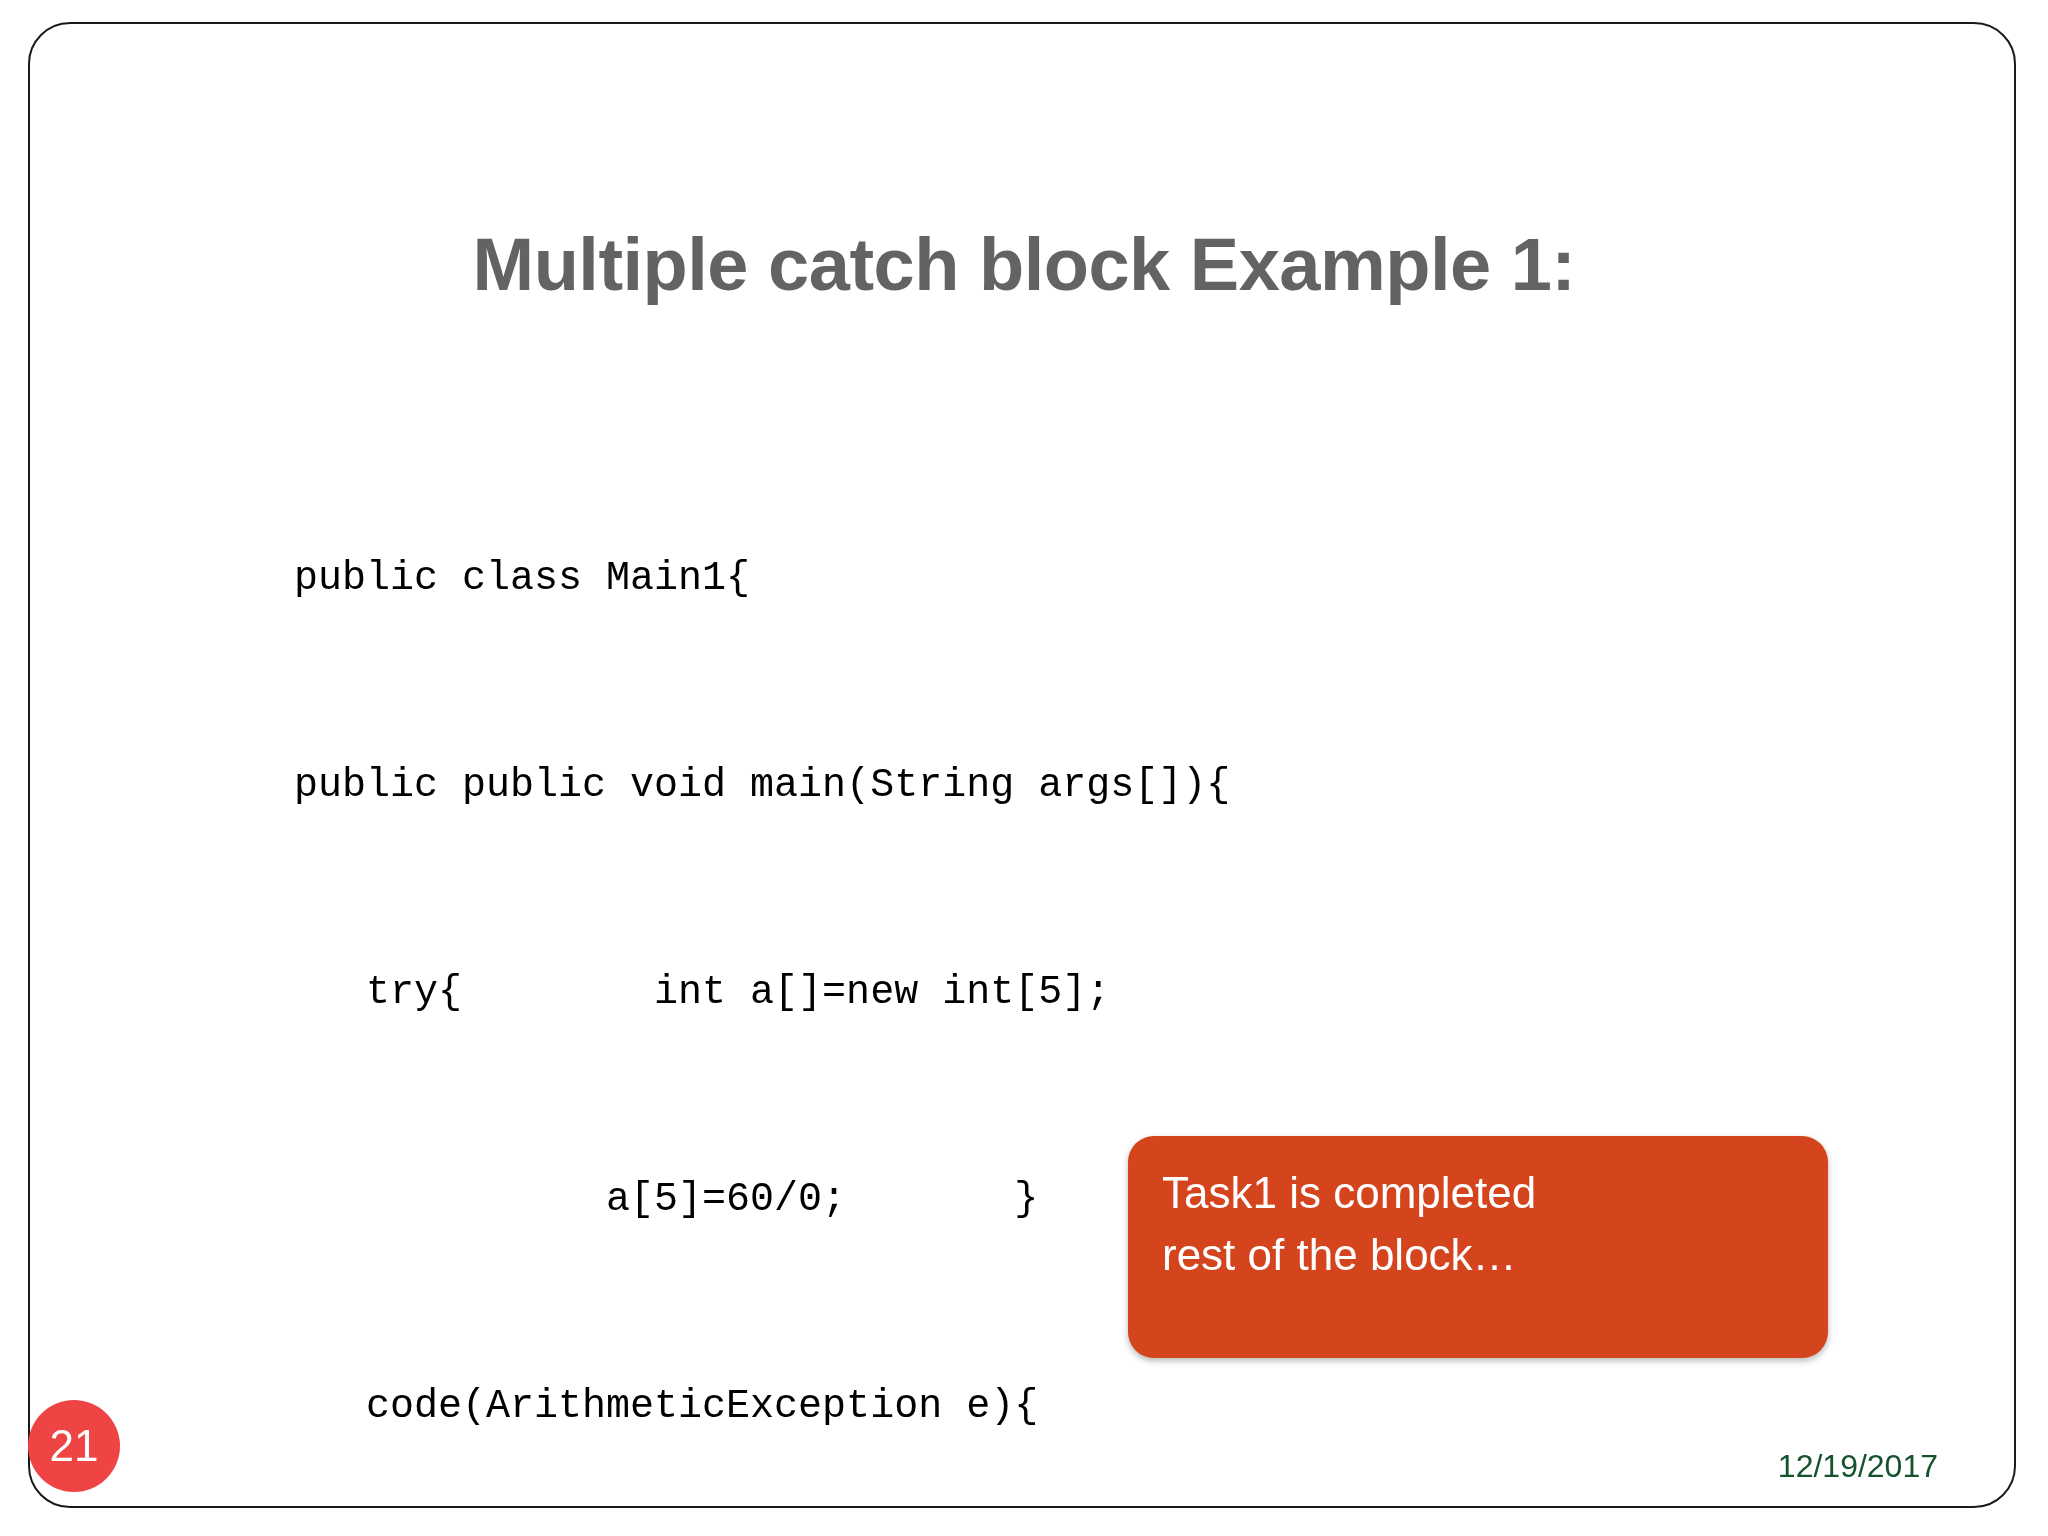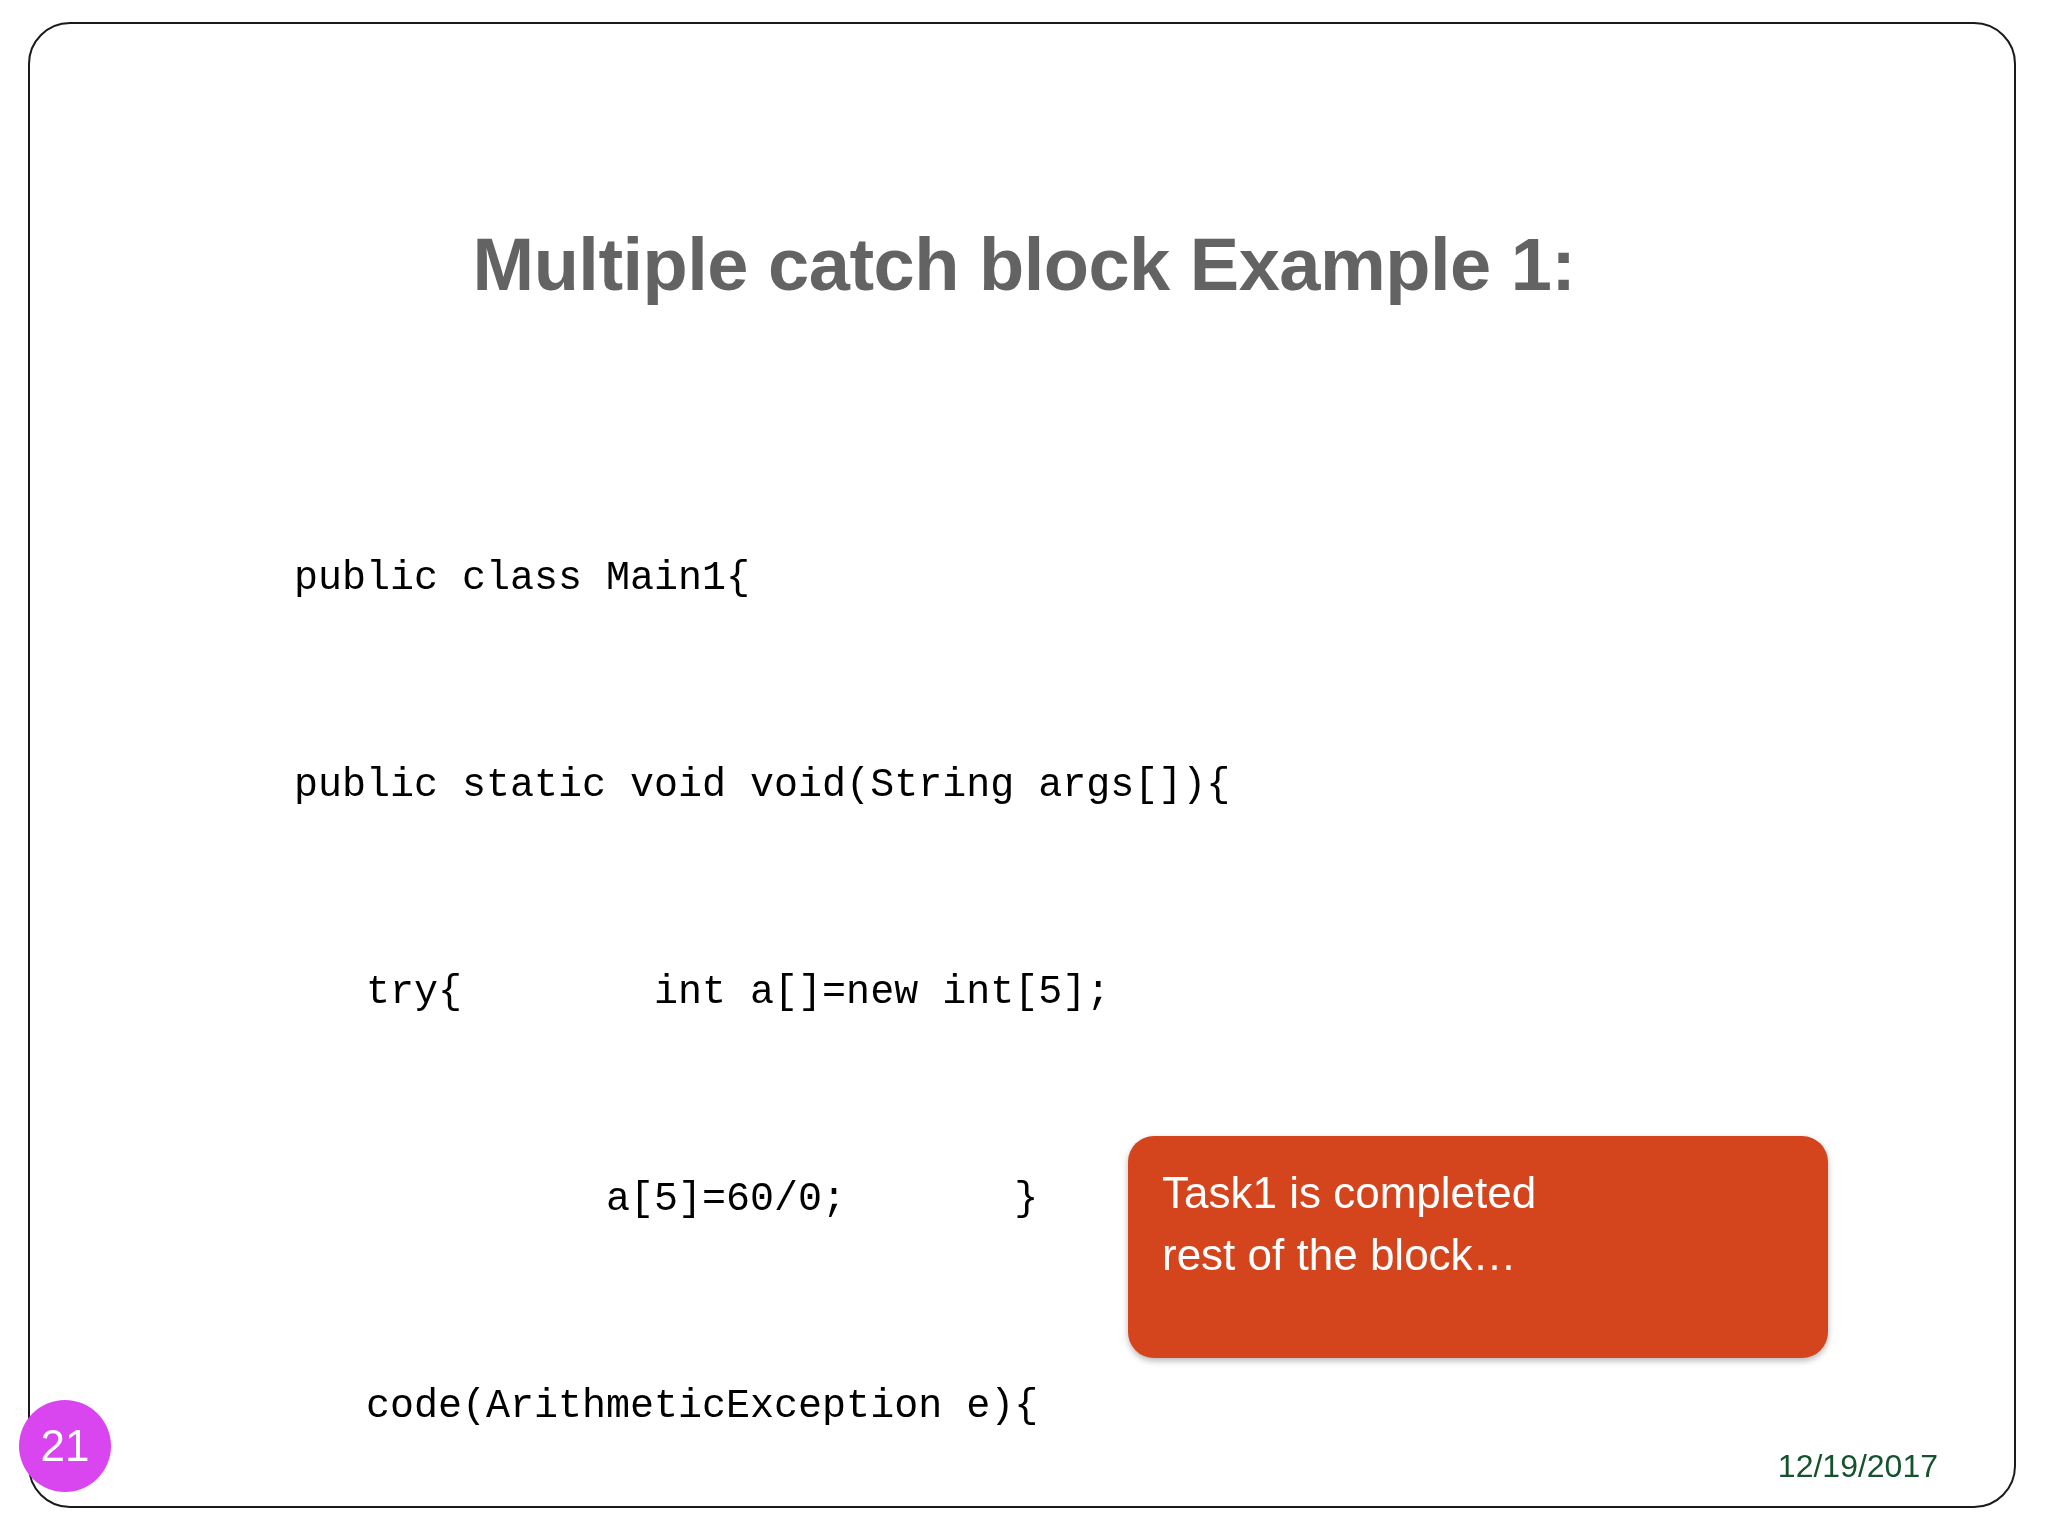--- a/index.html
+++ b/index.html
@@ -84,26 +84,26 @@
     font-size: 44px;
     line-height: 62px;
     font-family: "Liberation Sans", sans-serif;
     white-space: nowrap;
   }
   .callout-line.head { font-weight: bold; }
 
   
   .slide-number {
     position: absolute;
-    left: 19px;
+    left: 28px;
     top: 1400px;
     width: 92px;
     height: 92px;
     border-radius: 50%;
-    background: #d946ef;
+    background: #ef4444;
     color: #ffffff;
     font-size: 44px;
     display: flex;
     align-items: center;
     justify-content: center;
     z-index: 5;
     text-align: right;
   }
 
   
@@ -124,21 +124,21 @@
 
   <div class="title">Multiple catch block Example 1:</div>
 
   <div class="code">
 
     <div class="code-line">
       <span>public class Main1{</span>
     </div>
 
     <div class="code-line">
-      <span>public static void void(String args[]){</span>
+      <span>public public void main(String args[]){</span>
     </div>
 
     <div class="code-line">
       <span>   try{        int a[]=new int[5];</span>
     </div>
 
     <div class="code-line">
       <span>             a[5]=60/0;       }</span>
     </div>
 

